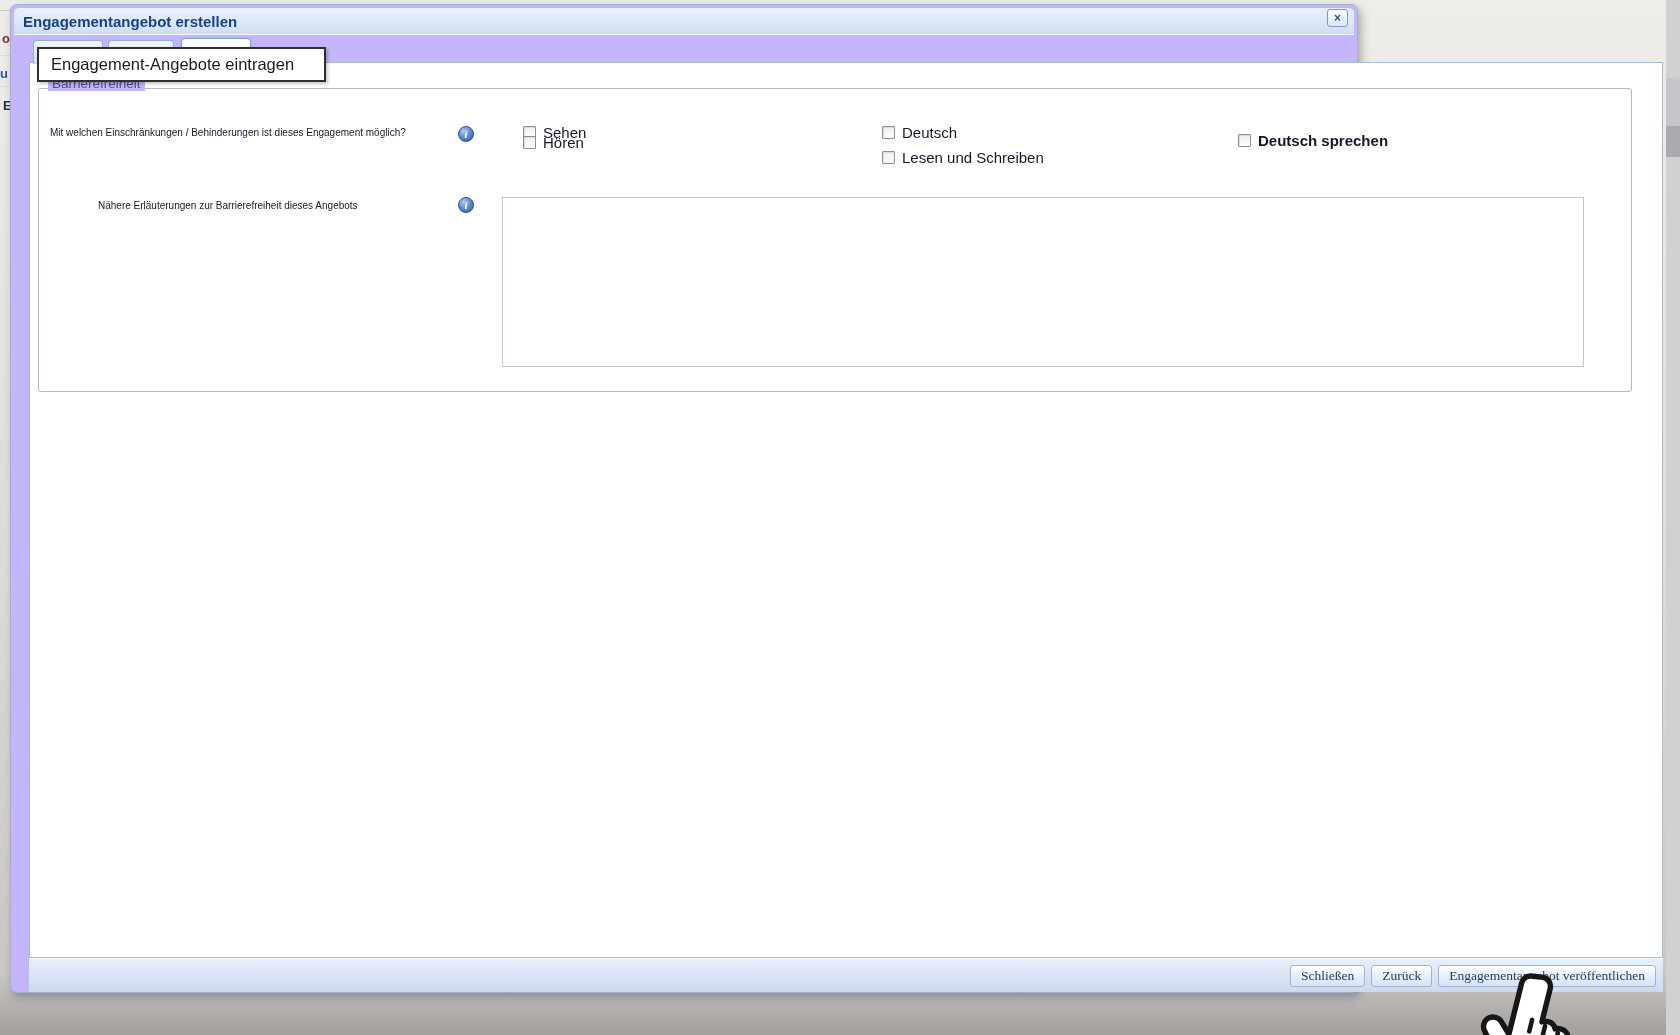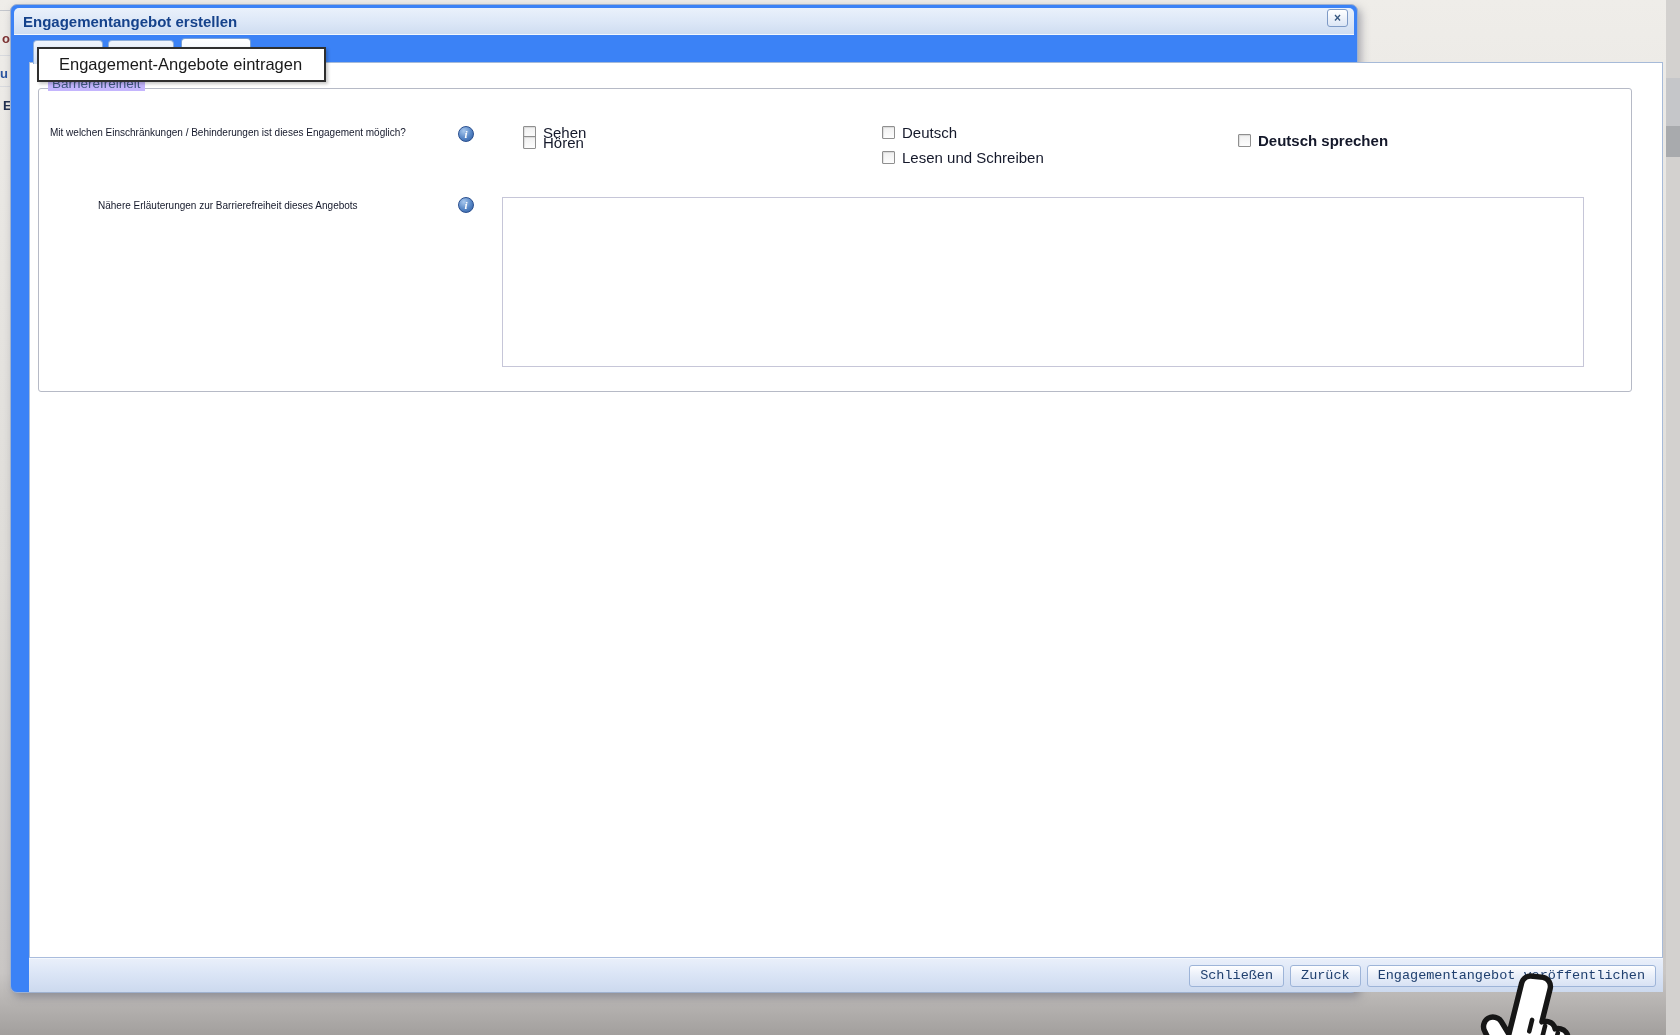--- a/index.html
+++ b/index.html
@@ -13,21 +13,21 @@
   .bg-letter { position:absolute; font-size:13px; font-weight:bold; z-index:1; }
   .bg-line   { position:absolute; height:1px; z-index:1; }
   .bg-right-strip { position:absolute; left:1666px; top:0; width:14px; height:1035px;
     background:#d3d1cf; z-index:1; }
   .bg-right-band1 { position:absolute; left:1666px; top:78px; width:14px; height:48px; background:#c5c6c9; z-index:2; }
   .bg-right-band2 { position:absolute; left:1666px; top:126px; width:14px; height:31px; background:#a8aaad; z-index:2; }
 
   
   .dialog {
     position:absolute; left:10px; top:4px; width:1348px; height:989px;
-    background:#3b82f6; border:1px solid #9fb1cf; border-radius:7px;
+    background:#c4b5fd; border:1px solid #9fb1cf; border-radius:7px;
     box-shadow:3px 4px 9px rgba(95,98,115,.5); z-index:5;
   }
   .titlebar {
     position:absolute; left:3px; top:3px; right:3px; height:27px;
     background:linear-gradient(180deg,#eaf1fb 0%,#dce7f7 55%,#cfddf1 100%);
     border-radius:5px 5px 0 0; border-bottom:1px solid #f2f7fd;
     display:flex; align-items:center; padding-left:9px;
   }
   .title { font-size:15px; font-weight:bold; color:#15428b; }
   .close-btn {
@@ -52,21 +52,21 @@
   
   .body-panel {
     position:absolute; left:18px; top:57px; width:1634px; height:896px;
     background:#ffffff; border:1px solid #a6bad8; border-bottom:none; z-index:6;
   }
   
   .tooltip {
     position:absolute; left:37px; top:47px; width:289px; height:35px;
     background:#ffffff; border:2px solid #2f2f2f;
     box-shadow:2px 2px 3px rgba(0,0,0,.22);
-    display:flex; align-items:center; padding-left:20px;
+    display:flex; align-items:center; padding-left:12px;
     font-size:16.5px; color:#1a1a1a; z-index:60;
   }
   
   .fs {
     position:absolute; left:38px; top:88px; width:1594px; height:304px;
     border:1px solid #b6bac6; border-radius:3px; z-index:7;
   }
   .fs-legend {
     position:absolute; left:48px; top:76px; padding:0 4px; background:#c4b5fd;
     font-size:13.5px; color:#3f587f; z-index:9;
@@ -107,21 +107,21 @@
   .footer {
     position:absolute; left:18px; top:953px; width:1634px; height:34px;
     background:linear-gradient(180deg,#e9effa 0%,#dbe5f6 45%,#ccd9ee 100%);
     border-top:1px solid #f4f8fd; box-shadow:0 -1px 0 #a9bcdd;
     display:flex; align-items:center; justify-content:flex-end;
     gap:6px; padding-right:7px; z-index:7;
   }
   .btn {
     height:22px; padding:0 10px; border:1px solid #9db4d8; border-radius:3px;
     background:linear-gradient(180deg,#fefeff 0%,#e8eef9 50%,#d8e2f4 100%);
-    font-family:Liberation Mono, monospace;
+    font-family:Liberation Serif, serif;
     font-size:13.5px; color:#20406f; cursor:pointer; white-space:nowrap;
   }
   
   .cursor-hand { position:absolute; left:1490px; top:958px; z-index:100;
     transform:rotate(14deg); transform-origin:0 0; }
 </style>
 </head>
 <body>
 
 <span class="bg-letter" style="left:2px; top:31px; color:#7d2f2f;">o</span>

